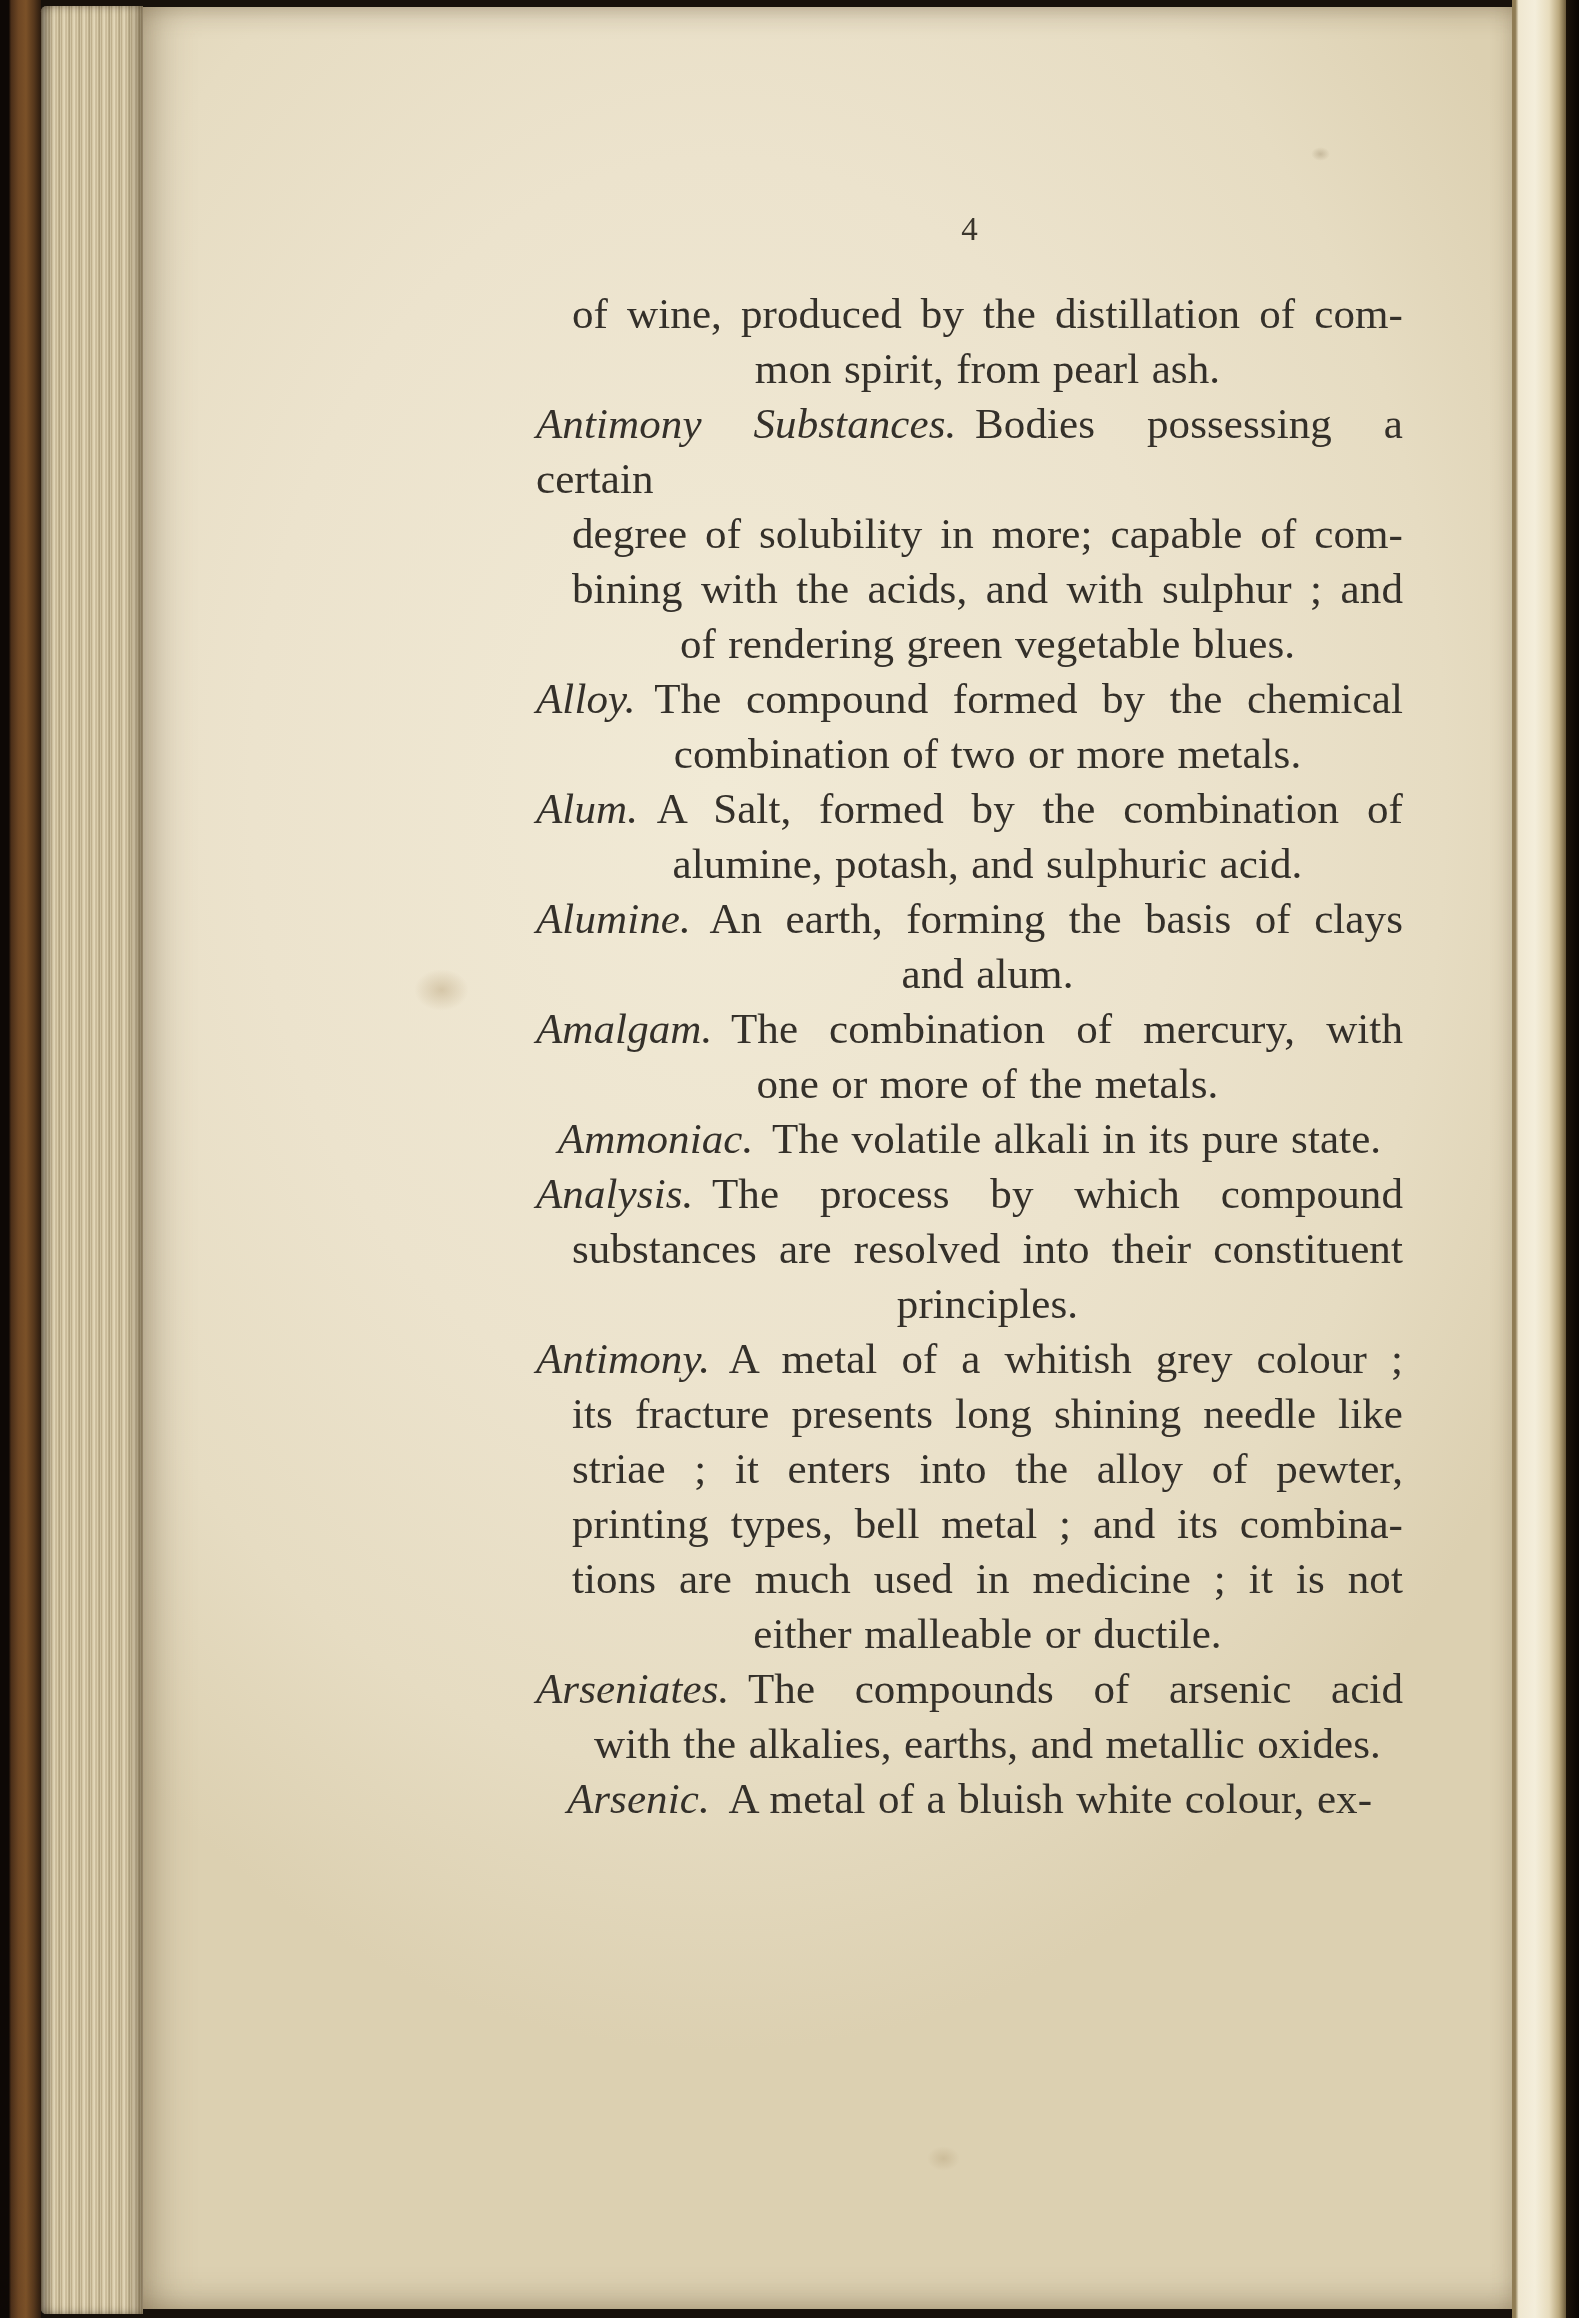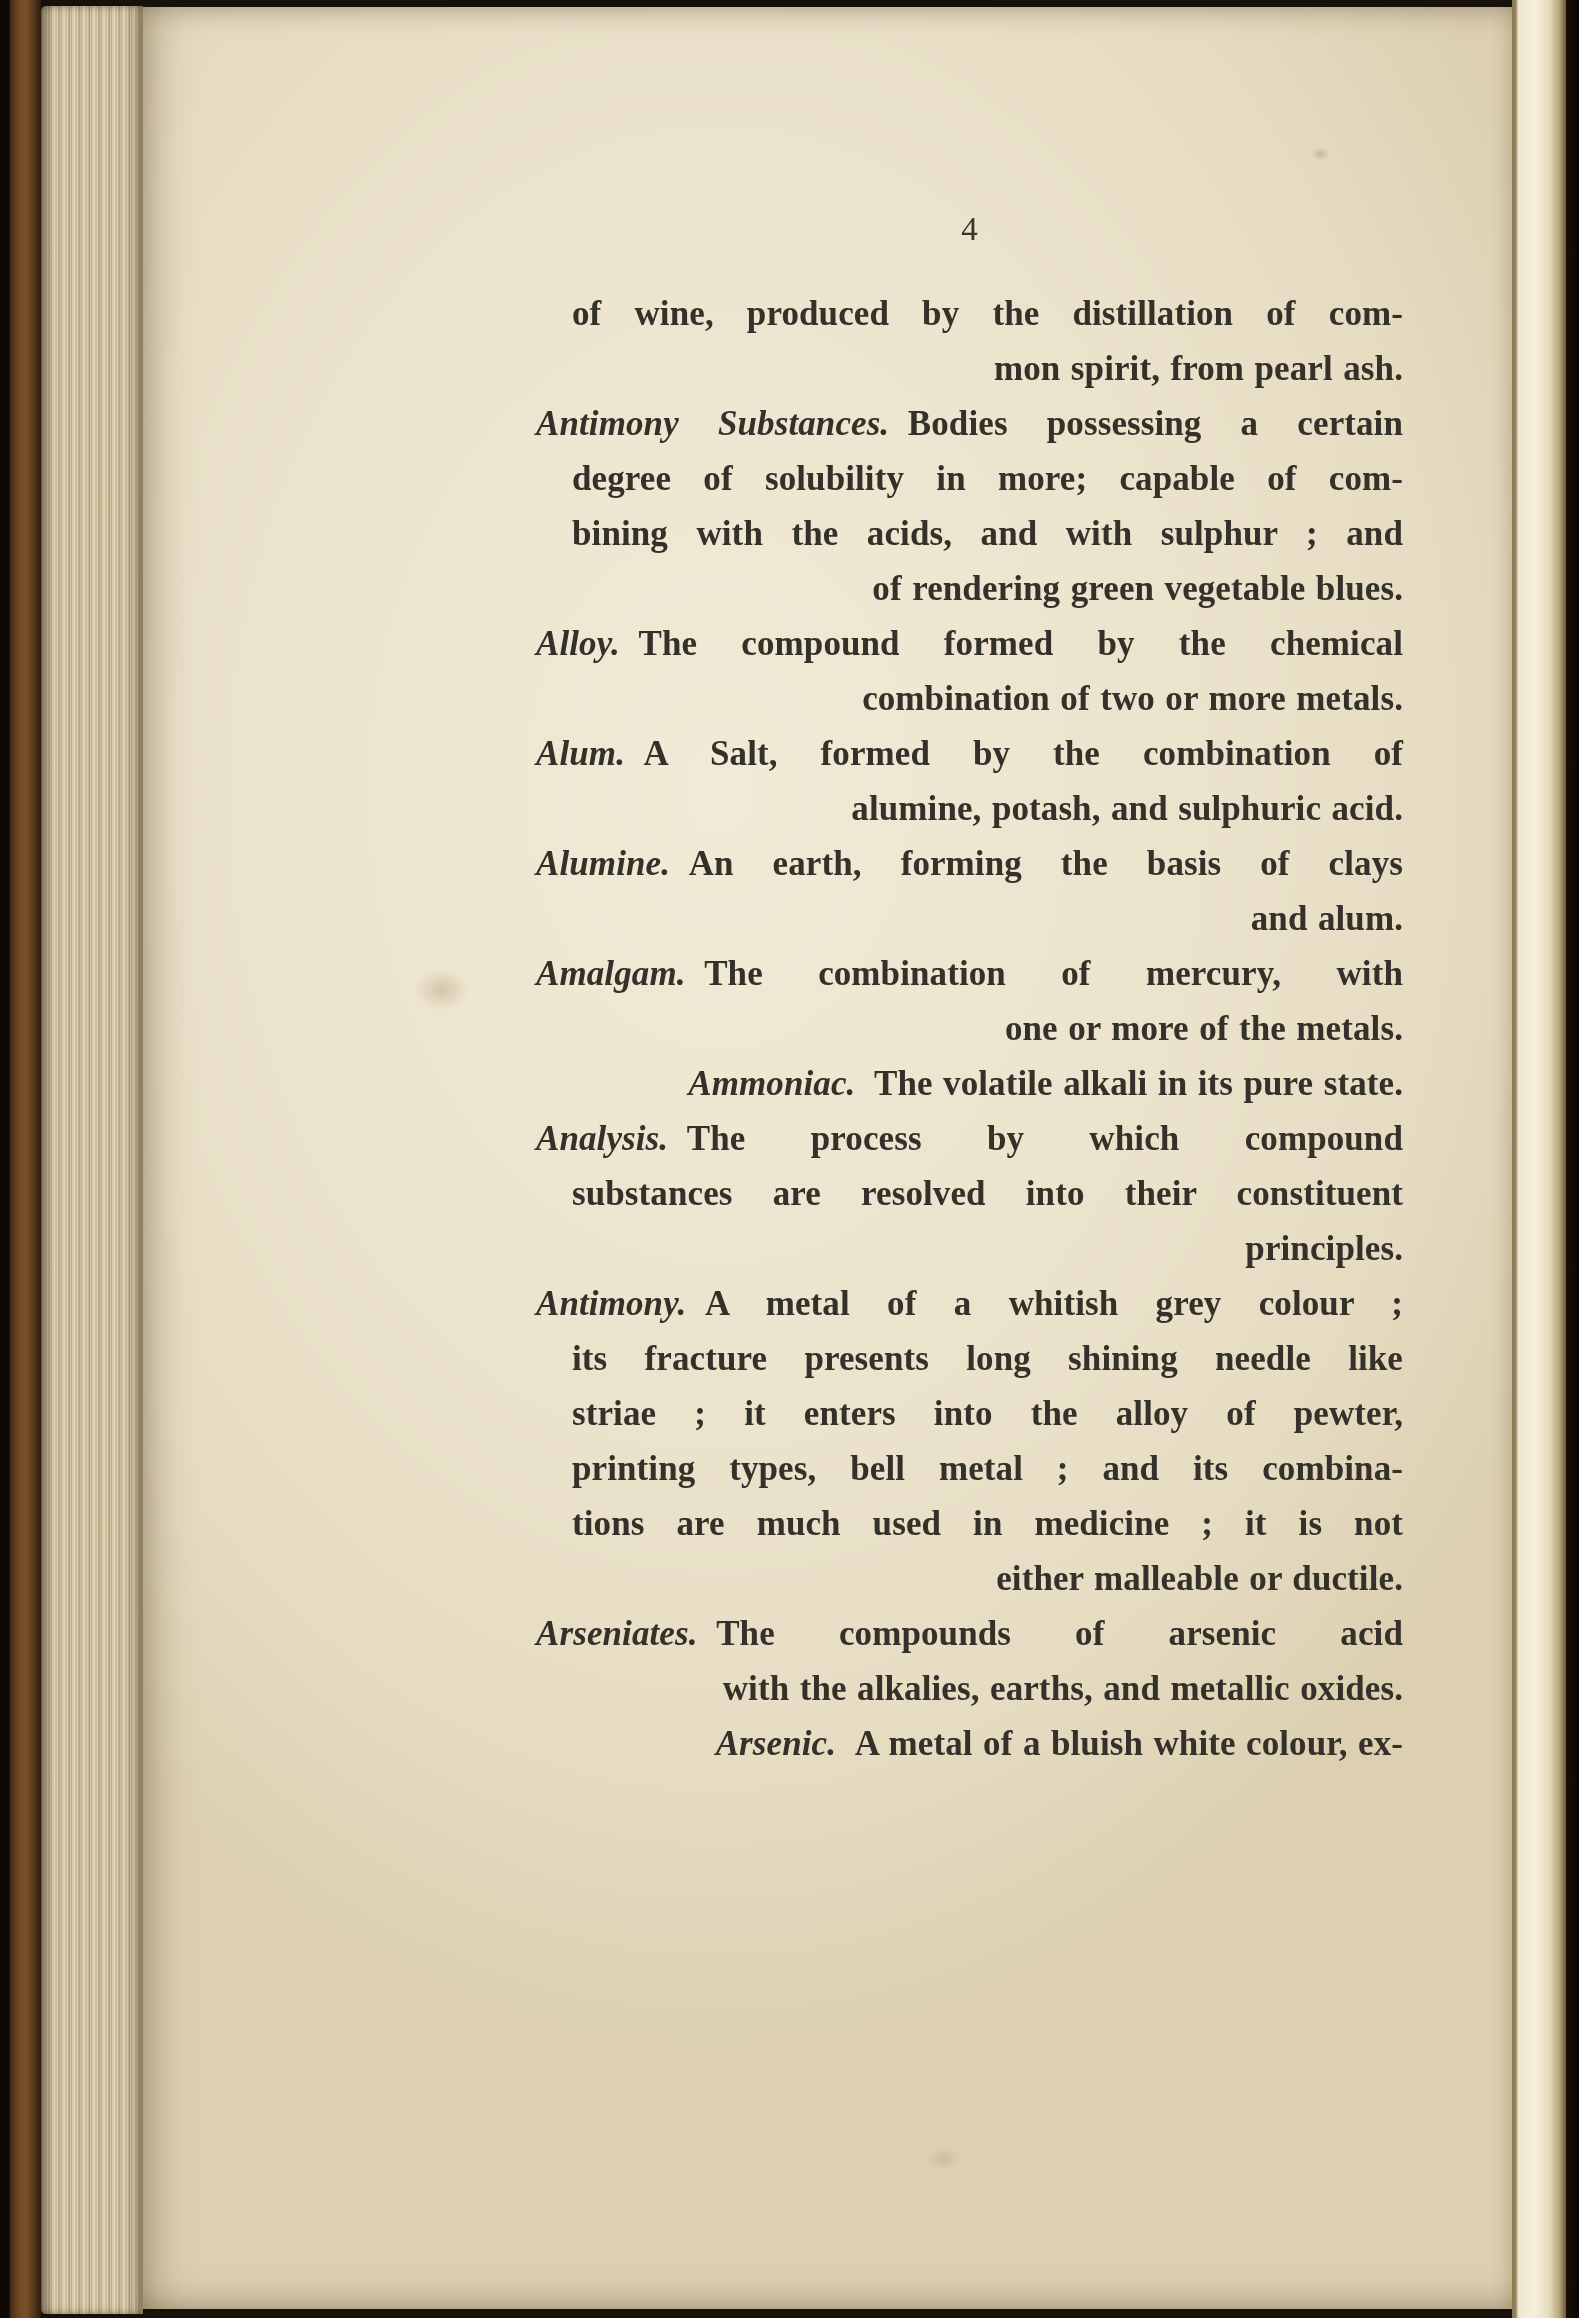--- a/index.html
+++ b/index.html
@@ -34,24 +34,24 @@
   .cover-right {
     position:absolute; left:1566px; top:0; bottom:0; width:13px;
     background:linear-gradient(90deg,#1a120a,#090502);
   }
   .page-number {
     position:absolute; left:393px; width:867px; top:204px;
     text-align:center; font-size:33px; color:#3a352c;
   }
   .text-block {
     position:absolute; left:393px; top:279px; width:867px;
-    font-size:35px; line-height:55px; color:#34302a;
-    word-spacing:1.6px; letter-spacing:0.1px;font-weight:bold;
+    font-size:43px; line-height:55px; color:#34302a;
+    word-spacing:1.6px; letter-spacing:0.1px;
   }
-  .line { text-align:right; }
+  .line { text-align:center; }
   .line.just { text-align:justify; text-align-last:justify; }
   .line.cont { padding-left:36px; }
   .term { font-style:italic; }
   .def { margin-left:18.6px; }
   .stain { position:absolute; border-radius:50%; pointer-events:none; }
   .stain.s1 { left:271px; top:962px; width:55px; height:42px;
     background:radial-gradient(ellipse, rgba(150,118,66,.28), rgba(150,118,66,0) 70%); }
   .stain.s2 { left:784px; top:2139px; width:33px; height:25px;
     background:radial-gradient(ellipse, rgba(140,112,64,.20), rgba(140,112,64,0) 70%); }
   .stain.s3 { left:1168px; top:140px; width:18.6px; height:14.3px;

